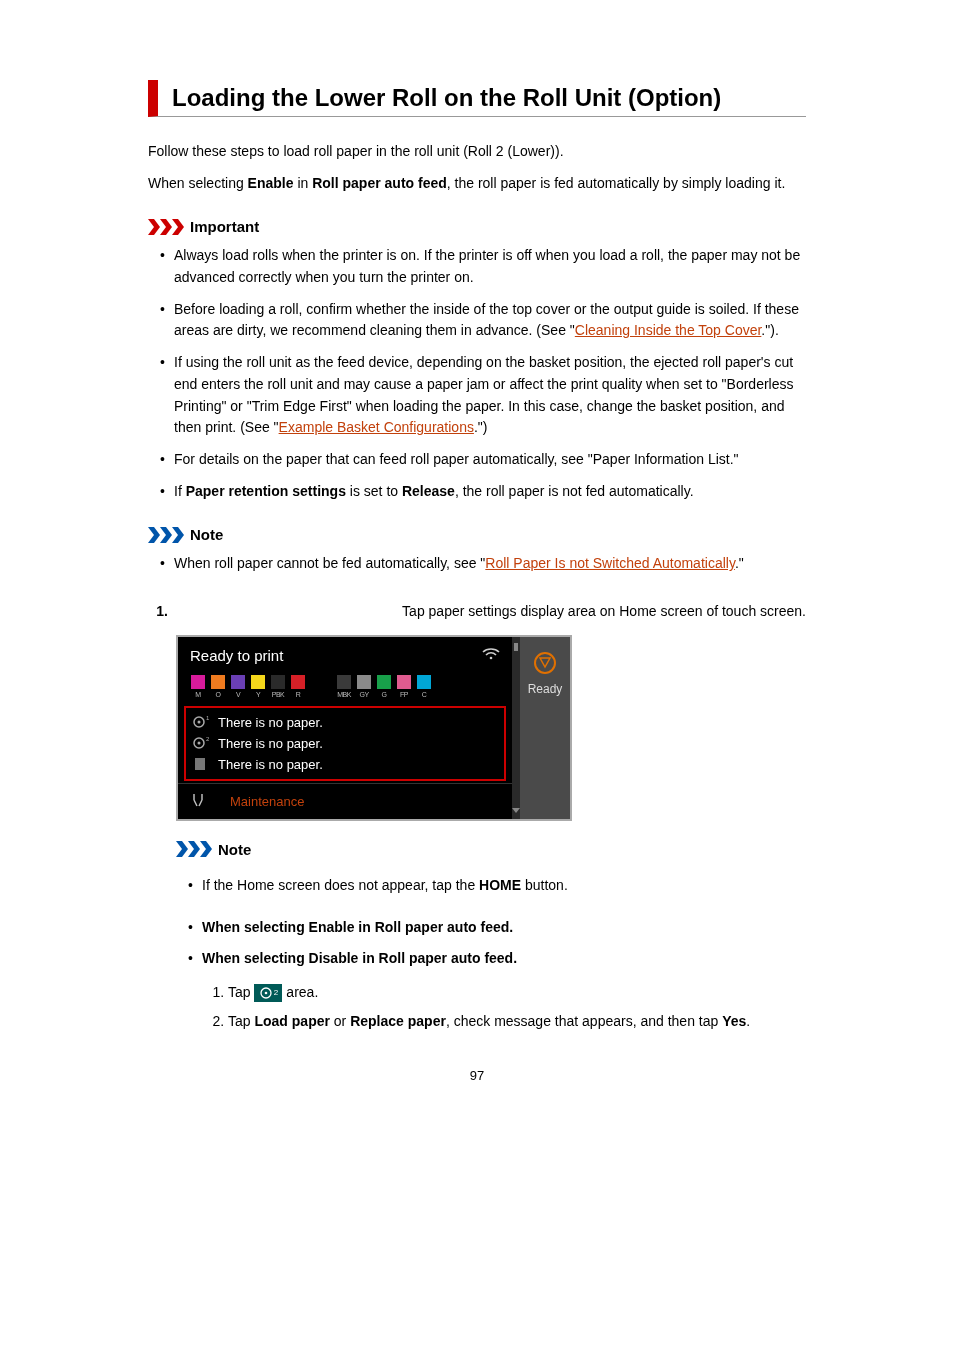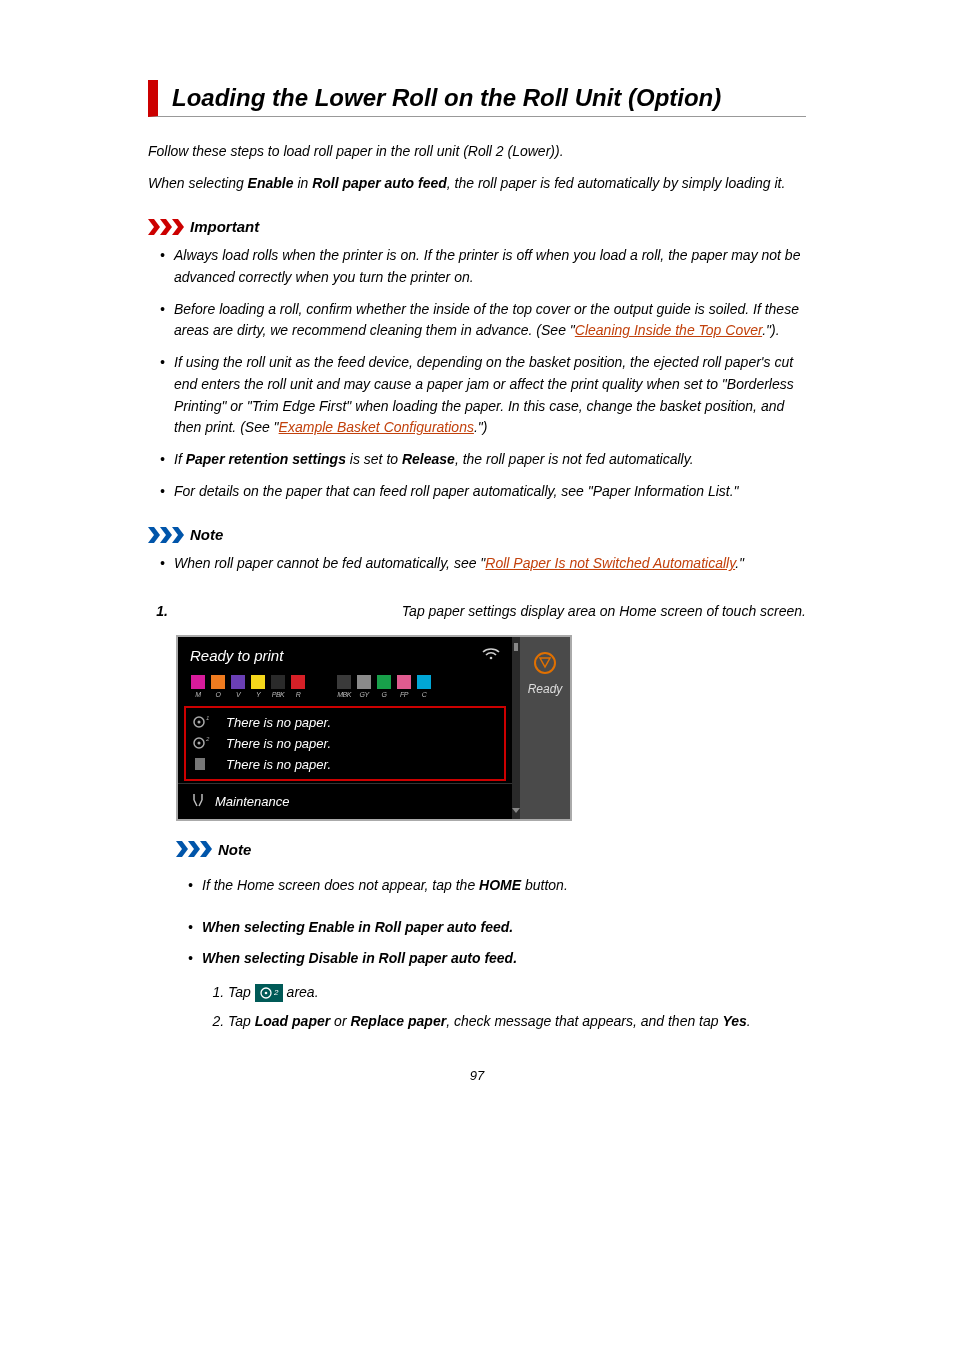--- a/index.html
+++ b/index.html
@@ -8,21 +8,20 @@
     color: #000;
     margin: 0;
     padding: 0;
     background: #fff;
   }
   .page {
     width: 818px;
     padding: 80px 80px 40px 80px;
     box-sizing: border-box;
     margin: 0 auto;
-    font-style: italic;
   }
   .title-wrap {
     border-left: 10px solid #cc0000;
     padding: 4px 0 4px 14px;
     border-bottom: 1px solid #999;
     margin-bottom: 24px;
   }
   h1 {
     font-size: 24px;
     margin: 0;
@@ -77,28 +76,28 @@
   }
   .ink-group { display:flex; gap:4px; }
   .ink { display:flex; flex-direction:column; align-items:center; width:16px; }
   .ink .swatch { width:14px; height:14px; }
   .ink .lbl { font-size:7px; color:#bbb; margin-top:2px; letter-spacing: -0.5px;}
   .ui-paper {
     border: 2px solid #c00;
     margin: 2px 6px 2px 6px;
     padding: 4px 6px;
   }
-  .paper-row { display:flex; align-items:center; gap:16px; font-size:13px; padding:3px 0;}
+  .paper-row { display:flex; align-items:center; gap:8px; font-size:13px; padding:3px 0;}
   .roll-icon {
     width:18px; height:14px; display:flex; align-items:center; justify-content:center;
   }
   .roll-icon svg { display:block;}
   .maint-row {
-    display:flex; align-items:center; gap:9px; padding:8px 12px; font-size:13px;
-    border-top:1px solid #333; color:#ffffff;
+    display:flex; align-items:center; gap:24px; padding:8px 12px; font-size:13px;
+    border-top:1px solid #333; color:#c2410c;
   }
   .side-stop {
     width:50px; background:#4a4a4a; display:flex; flex-direction:column; align-items:center; justify-content:flex-start;
     padding-top:14px; gap:4px; color:#ddd;
   }
   .side-scroll {
     width:8px; background:#2a2a2a; display:flex; flex-direction:column; justify-content:space-between; align-items:center;
     padding:6px 0;
   }
   .dot { width:4px; height:4px; background:#888;}
@@ -143,24 +142,24 @@
   </div>
 
   <ul class="bullet">
     <li>Always load rolls when the printer is on. If the printer is off when you load a roll, the paper may not be advanced correctly when you turn the printer on.</li>
     <li>
       <span>Before loading a roll, confirm whether the inside of the top cover or the output guide is soiled. If these areas are dirty, we recommend cleaning them in advance. (See "</span><a class="link" href="#">Cleaning Inside the Top Cover</a><span>.").</span>
     </li>
     <li>
       <span>If using the roll unit as the feed device, depending on the basket position, the ejected roll paper's cut end enters the roll unit and may cause a paper jam or affect the print quality when set to "Borderless Printing" or "Trim Edge First" when loading the paper. In this case, change the basket position, and then print. (See "</span><a class="link" href="#">Example Basket Configurations</a><span>.")</span>
     </li>
+    <li>For details on the paper that can feed roll paper automatically, see "Paper Information List."</li>
     <li>
       <span>If </span><b>Paper retention settings</b><span> is set to </span><b>Release</b><span>, the roll paper is not fed automatically.</span>
     </li>
-    <li>For details on the paper that can feed roll paper automatically, see "Paper Information List."</li>
   </ul>
 
   <div class="callout-title">
     <span class="chevs">
       <svg width="36" height="16" viewBox="0 0 36 16">
           <g fill="#0055aa">
             <path d="M0 0 L6 8 L0 16 L6 16 L12 8 L6 0 Z"></path>
             <path d="M12 0 L18 8 L12 16 L18 16 L24 8 L18 0 Z"></path>
             <path d="M24 0 L30 8 L24 16 L30 16 L36 8 L30 0 Z"></path>
           </g>

